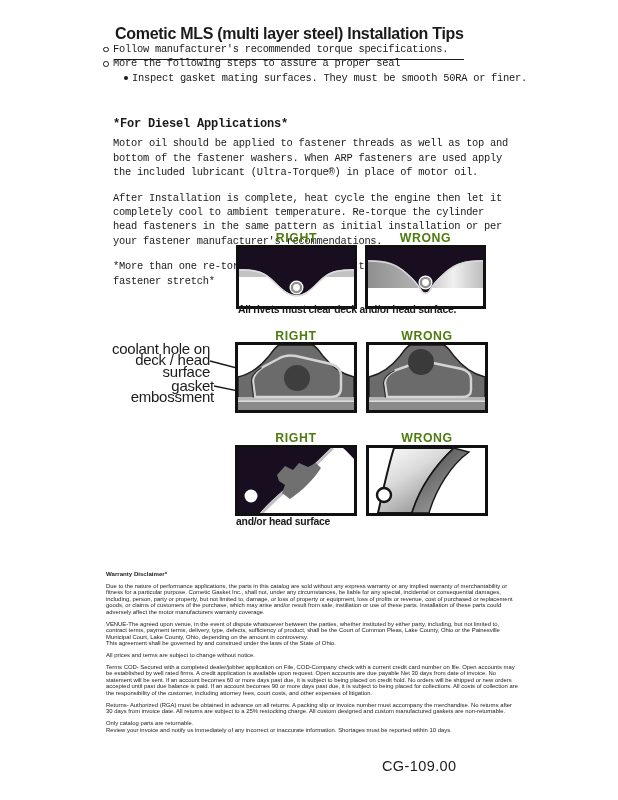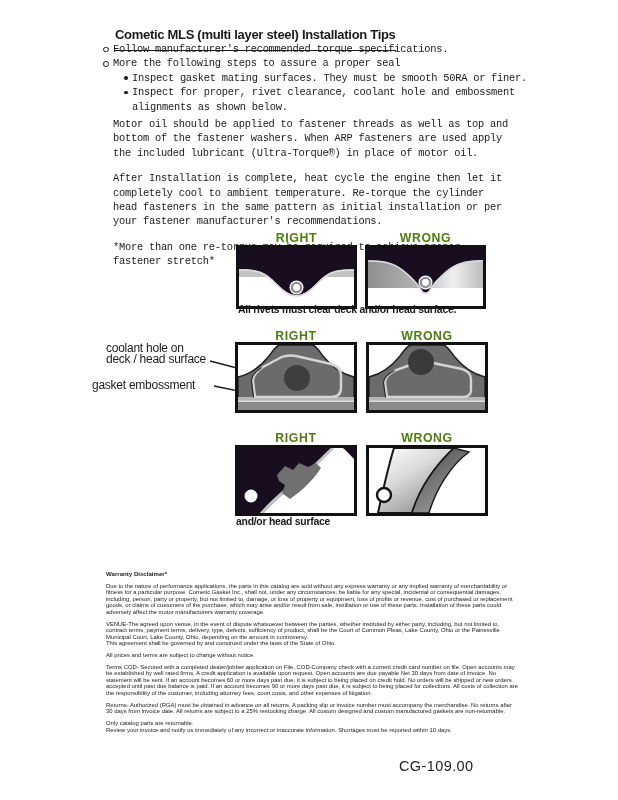--- a/index.html
+++ b/index.html
@@ -3,42 +3,42 @@
 <meta charset="utf-8">
 <style>
   html,body { margin:0; padding:0; background:#ffffff; }
   #page {
     position:relative; width:618px; height:800px; background:#ffffff;
     font-family:"Liberation Sans", sans-serif; color:#1a1a1a; overflow:hidden;
   }
   .abs { position:absolute; }
 
   .title {
-    font-weight:bold; font-size:13px; letter-spacing:-0.3px;
-    border-bottom:1.6px solid #1a1a1a; padding-bottom:8px; display:inline-block;
+    font-weight:bold; font-size:16px; letter-spacing:-0.3px;
+    border-bottom:1.6px solid #1a1a1a; padding-bottom:16px; display:inline-block;
   }
   .body-text { font-size:10.4px; letter-spacing:-0.25px; line-height:14.4px;font-family:Liberation Mono, monospace; }
 
   .bullet-line { position:relative; padding-left:10px; }
   .bullet-line::before {
     content:""; position:absolute; left:0; top:4.6px; width:3.6px; height:3.6px;
     border:1px solid #1a1a1a; border-radius:50%;
   }
   .sub-bullet-line { position:relative; padding-left:8px; margin-left:21px; }
   .sub-bullet-line::before {
     content:""; position:absolute; left:0; top:5.4px; width:3.8px; height:3.8px;
     background:#1a1a1a; border-radius:50%;
   }
 
   .diesel-heading { font-weight:bold; font-size:12px; letter-spacing:-0.2px; margin-bottom:5px; }
   .para { margin:0 0 11px 0; }
 
   .dlabel { font-size:12.3px; font-weight:bold; letter-spacing:0.6px; text-align:center; color:#4d7c0f; }
   .caption { font-weight:bold; font-size:10.4px; letter-spacing:-0.25px; line-height:11.2px; }
-  .ann-label { font-size:12px; letter-spacing:-0.25px; text-align:left; line-height:11.4px; }
+  .ann-label { font-size:15px; letter-spacing:-0.25px; text-align:right; line-height:11.4px; }
 
   .fineprint { width:412px; font-size:5.9px; line-height:6.55px; color:#222222; }
   .fineprint p { margin:0 0 5.2px 0; }
   .fineprint p.tight { margin:0; }
   .fp-head { font-weight:bold; font-size:6.1px; margin:0 0 5.4px 0; }
 
   .docnum { font-size:14.5px; letter-spacing:0.4px; color:#1c1c1c; }
 
   svg { display:block; }
 </style>
@@ -48,24 +48,24 @@
 <div id="page">
 
   <div class="abs" style="left:115px; top:25px;">
     <span class="title">Cometic MLS (multi layer steel) Installation Tips</span>
   </div>
 
   <div class="abs body-text" style="left:103px; top:42px; width:430px;">
     <div class="bullet-line">Follow manufacturer's recommended torque specifications.</div>
     <div class="bullet-line">More the following steps to assure a proper seal</div>
     <div class="sub-bullet-line">Inspect gasket mating surfaces.  They must be smooth 50RA or finer.</div>
-    <div class="sub-bullet-line">Inspect for proper, rivet clearance, coolant hole and embossment alignments as shown below.</div>
   </div>
 
   <div class="abs body-text" style="left:113px; top:117px; width:398px;">
+    <div class="diesel-heading">*For Diesel Applications*</div>
     <p class="para">Motor oil should be applied to fastener threads as well as top and bottom of the fastener washers. When ARP fasteners are used apply the included lubricant (Ultra-Torque®) in place of motor oil.</p>
     <p class="para">After Installation is complete, heat cycle the engine then let it completely cool to ambient temperature. Re-torque the cylinder head fasteners in the same pattern as initial installation or per your fastener manufacturer's recommendations.</p>
     <p class="para">*More than one re-torque may be required to achieve proper fastener stretch*</p>
   </div>
 
   <div class="abs dlabel" style="left:236px; top:231px; width:121px;">RIGHT</div>
   <div class="abs dlabel" style="left:365px; top:231px; width:121px;">WRONG</div>
 
   <div class="abs" style="left:236px; top:245px;">
     <svg width="121" height="64" viewBox="0 0 121 64">
@@ -102,21 +102,21 @@
 
   <div class="abs caption" style="left:238px; top:304px; width:260px;">All rivets must clear deck and/or head surface.</div>
 
   <div class="abs dlabel" style="left:235px; top:329px; width:122px;">RIGHT</div>
   <div class="abs dlabel" style="left:366px; top:329px; width:122px;">WRONG</div>
 
   <div class="abs ann-label" style="left:106px; top:343px; width:104px;">
     <div>coolant hole on</div>
     <div>deck / head surface</div>
   </div>
-  <div class="abs ann-label" style="left:92px; top:380px; width:114px;">gasket embossment</div>
+  <div class="abs ann-label" style="left:100px; top:380px; width:114px;">gasket embossment</div>
 
   <div class="abs" style="left:205px; top:355px;">
     <svg width="90" height="45" viewBox="0 0 90 45">
       <line x1="5" y1="6" x2="74" y2="24" stroke="#1a1a1a" stroke-width="1.3"></line>
       <line x1="9" y1="31" x2="58" y2="41" stroke="#1a1a1a" stroke-width="1.3"></line>
     </svg>
   </div>
 
   <div class="abs" style="left:235px; top:342px;">
     <svg width="122" height="71" viewBox="0 0 122 71">
@@ -192,15 +192,15 @@
     <p>Due to the nature of performance applications, the parts in this catalog are sold without any express warranty or any implied warranty of merchantability or fitness for a particular purpose.  Cometic Gasket Inc., shall not, under any circumstances, be liable for any special, incidental or consequential damages, including, person, party or property, but not limited to, damage, or loss of property or equipment, loss of profits or revenue, cost of purchased or replacement goods, or claims of customers of the purchase, which may arise and/or result from sale, instillation or use of these parts.  Installation of these parts could adversely affect the motor manufacturers warranty coverage.</p>
     <p class="tight">VENUE-The agreed upon venue, in the event of dispute whatsoever between the parties, whether instituted by either party, including, but not limited to, contract terms, payment terms, delivery, type, defects, sufficiency of product, shall be the Court of Common Pleas, Lake County, Ohio or the Painesville Municipal Court, Lake County, Ohio, depending on the amount in controversy.</p>
     <p>This agreement shall be governed by and construed under the laws of the State of Ohio.</p>
     <p>All prices and terms are subject to change without notice.</p>
     <p>Terms COD- Secured with a completed dealer/jobber application on File, COD-Company check with a current credit card number on file.  Open accounts may be established by well rated firms.  A credit application is available upon request.  Open accounts are due payable Net 30 days from date of invoice.  No statement will be sent.  If an account becomes 60 or more days past due, it is subject to being placed on credit hold.  No orders will be shipped or new orders accepted until past due balance is paid.  If an account becomes 90 or more days past due, it is subject to being placed for collections.  All costs of collection are the responsibility of the customer, including attorney fees, court costs, and other expenses of litigation.</p>
     <p>Returns- Authorized (RGA) must be obtained in advance on all returns.  A packing slip or invoice number must accompany the merchandise.  No returns after 30 days from invoice date.  All returns are subject to a 25% restocking charge.  All custom designed and custom manufactured gaskets are non-returnable.</p>
     <p class="tight">Only catalog parts are returnable.</p>
     <p>Review your invoice and notify us immediately of any incorrect or inaccurate information.  Shortages must be reported within 10 days.</p>
   </div>
 
-  <div class="abs docnum" style="left:399px; top:758px;">CG-109.00</div>
+  <div class="abs docnum" style="left:382px; top:758px;">CG-109.00</div>
 
 </div>
 
 </body></html>

